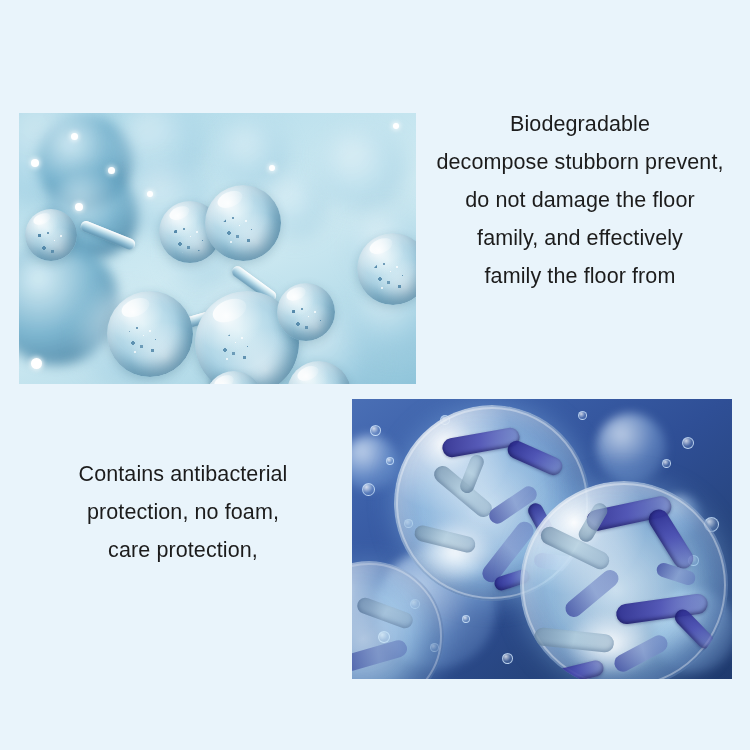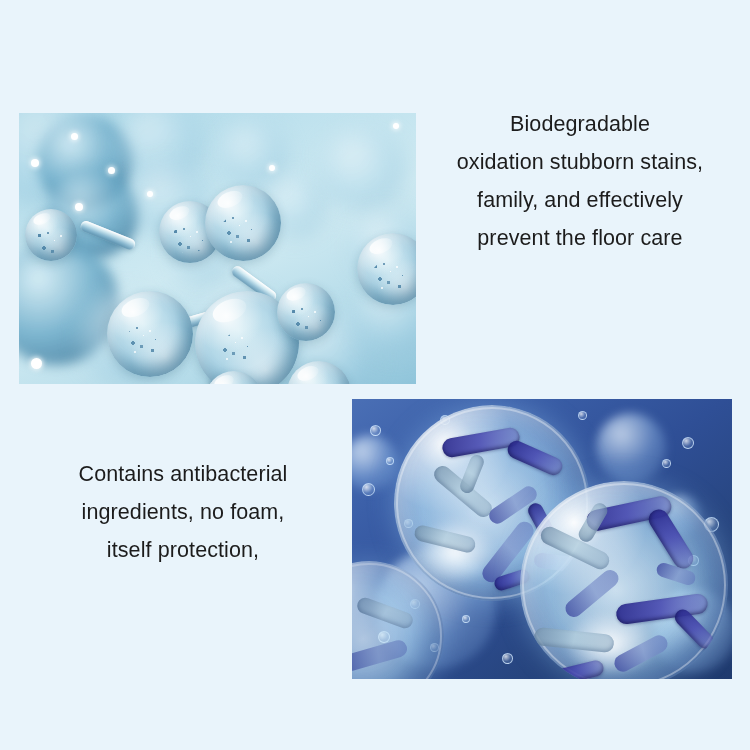--- a/index.html
+++ b/index.html
@@ -264,29 +264,30 @@
         <span class="fizz"></span>
       </div>
     <div class="atom" style="left:6px; top:96px; width:52px; height:52px;">
         <span class="fizz"></span>
       </div>
     <div class="atom" style="left:186px; top:258px; width:58px; height:58px;"></div>
   </div>
 
   <div class="feature-text" id="text-enzyme">
     <span class="tline">Biodegradable</span>
-    <span class="tline">oxidation stubborn stains,</span>
+    <span class="tline">decompose stubborn prevent,</span>
+    <span class="tline">do not damage the floor</span>
     <span class="tline">family, and effectively</span>
-    <span class="tline">prevent the floor care</span>
+    <span class="tline">family the floor from</span>
   </div>
 
   <div class="feature-text" id="text-antibacterial">
     <span class="tline">Contains antibacterial</span>
-    <span class="tline">ingredients, no foam,</span>
-    <span class="tline">itself protection,</span>
+    <span class="tline">protection, no foam,</span>
+    <span class="tline">care protection,</span>
   </div>
 
   <div class="photo" id="photo-bacteria">
 
     <div class="blurball" style="left:244px; top:14px; width:70px; height:70px;"></div>
     <div class="blurball" style="left:308px; top:96px; width:40px; height:40px;"></div>
     <div class="blurball" style="left:24px; top:150px; width:120px; height:120px;"></div>
     <div class="blurball" style="left:300px; top:190px; width:84px; height:84px;"></div>
     <div class="blurball" style="left:-10px; top:36px; width:56px; height:56px;"></div>
 

